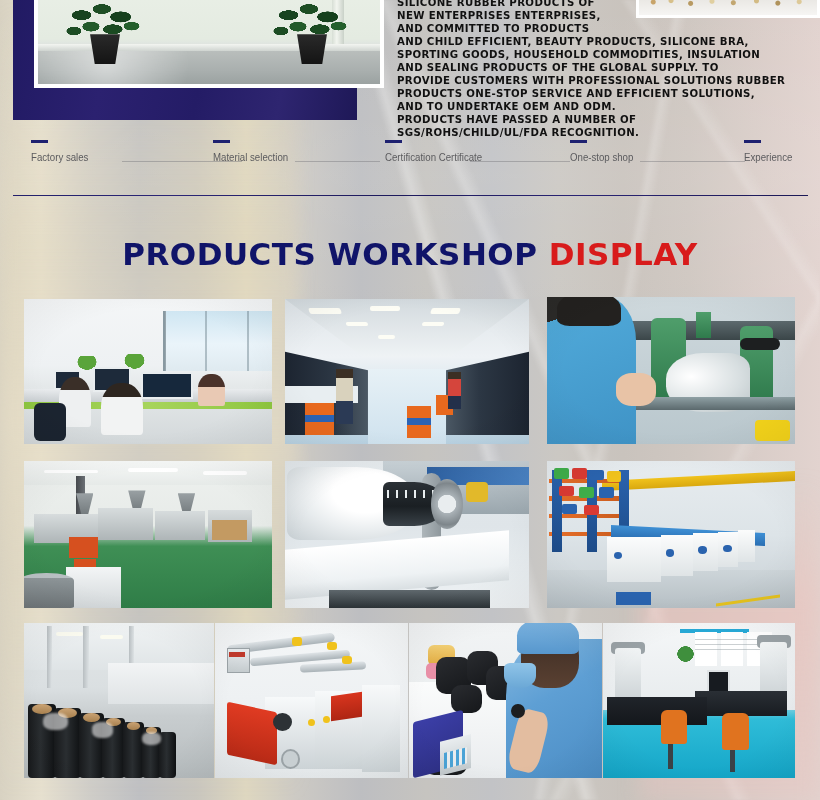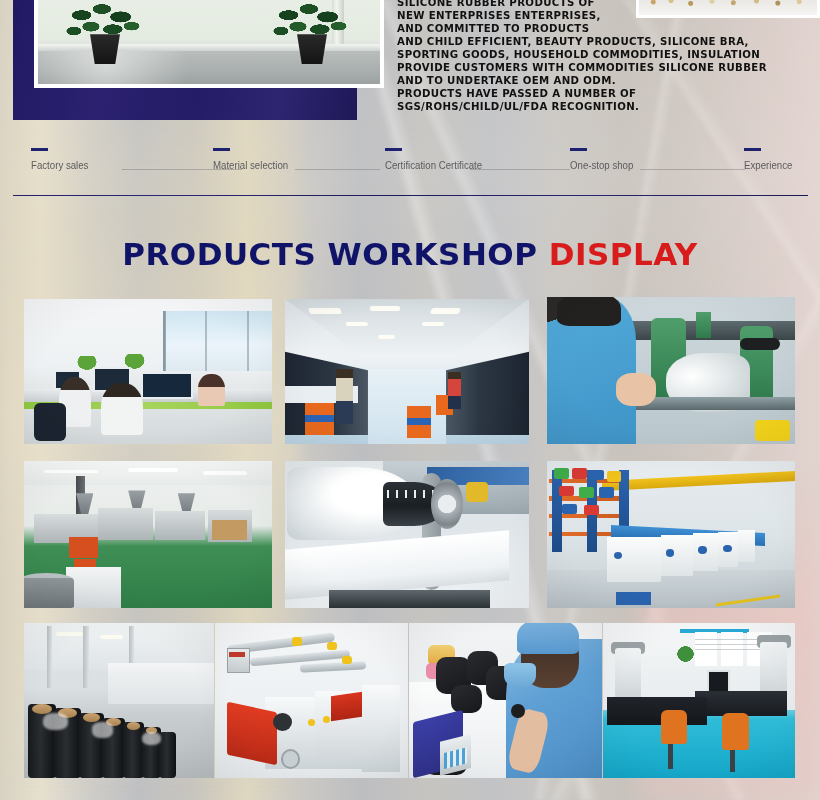--- a/index.html
+++ b/index.html
@@ -191,21 +191,21 @@
     font-weight: 700;
     font-size: 10.2px;
     line-height: 13.05px;
     letter-spacing: .36px;
     white-space: nowrap;
   }
 
   
   .features {
     position: absolute;
-    left: 0; top: 148px;
+    left: 0; top: 140px;
     width: 752px; height: 40px;
   }
   .feature {
     position: absolute;
     top: 0;
   }
   .feature .dash {
     width: 17px; height: 3px;
     background: #1e2170;
     margin-bottom: 8px;
@@ -586,21 +586,23 @@
     <div class="top-right-photo">
       <div class="specks"></div>
     </div>
 
     <div class="banner-copy">
       <p>SILICONE RUBBER PRODUCTS OF</p>
       <p>NEW ENTERPRISES ENTERPRISES,</p>
       <p>AND COMMITTED TO PRODUCTS</p>
       <p>AND CHILD EFFICIENT, BEAUTY PRODUCTS, SILICONE BRA,</p>
       <p>SPORTING GOODS, HOUSEHOLD COMMODITIES, INSULATION</p>
-      <p>PROVIDE CUSTOMERS WITH COMMODITIES SILICONE RUBBER</p>
+      <p>AND SEALING PRODUCTS OF THE GLOBAL  SUPPLY. TO</p>
+      <p>PROVIDE CUSTOMERS WITH PROFESSIONAL SOLUTIONS RUBBER</p>
+      <p>PRODUCTS ONE-STOP  SERVICE AND EFFICIENT SOLUTIONS,</p>
       <p>AND TO UNDERTAKE OEM AND ODM.</p>
       <p>PRODUCTS HAVE PASSED A NUMBER OF</p>
       <p>SGS/ROHS/CHILD/UL/FDA RECOGNITION.</p>
     </div>
 
     <div class="features">
 
       <div class="feature-line" style="left:122px; width:120px;"></div>
       <div class="feature-line" style="left:295px; width:85px;"></div>
       <div class="feature-line" style="left:470px; width:100px;"></div>

